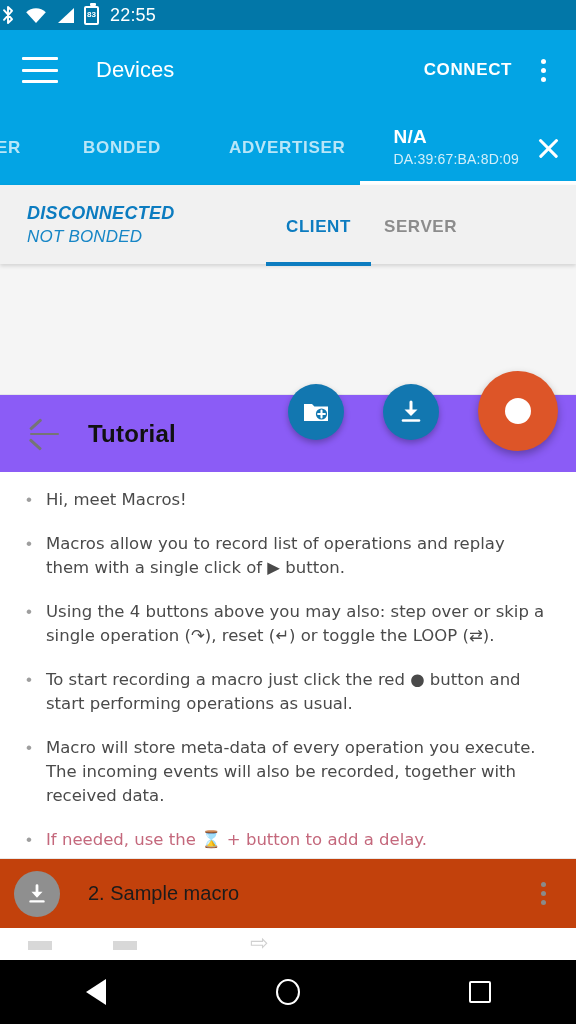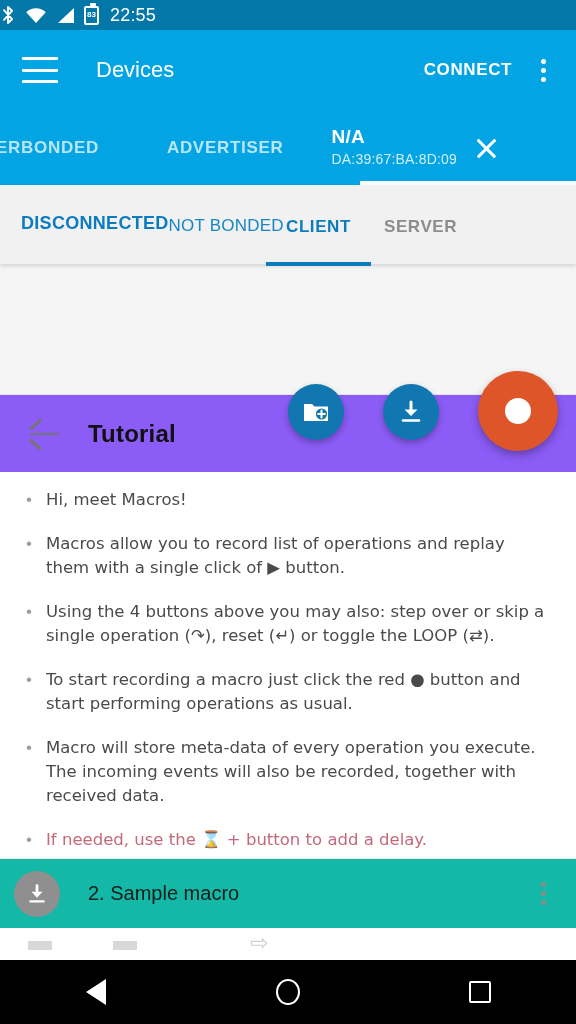--- a/index.html
+++ b/index.html
@@ -49,21 +49,21 @@
   .tabstrip {
     height:75px; background:#03a4e4; position:relative;
     display:flex; align-items:center; overflow:hidden;
   }
   .tab {
     color:rgba(255,255,255,.72); font-size:17px; font-weight:700;
     letter-spacing:.7px; white-space:nowrap; cursor:pointer;
     display:flex; align-items:center; height:100%;
   }
   .tab.t-scanner { padding-left:0; margin-left:-4px; }
-  .tab.t-bonded  { }
+  .tab.t-bonded  { margin-left:62px; }
   .tab.t-adv     { margin-left:68px; }
   .tab-active {
     margin-left:48px; display:flex; align-items:center; height:100%;
     color:#fff; cursor:pointer;
   }
   .tab-active .ta-text { display:flex; flex-direction:column; justify-content:center; }
   .ta-title { font-size:19px; font-weight:700; letter-spacing:.3px; line-height:1.15; }
   .ta-sub   { font-size:14px; font-weight:400; color:rgba(255,255,255,.82);
               letter-spacing:.2px; line-height:1.25; margin-top:3px;text-align:center; }
   .tab-close {
@@ -77,21 +77,21 @@
   .tab-close::after  { transform:rotate(-45deg); }
   .tab-indicator {
     position:absolute; bottom:0; left:360px; right:0; height:4px; background:#fff;
   }
 
   
   .subheader {
     height:79px; background:#f1f1f1; display:flex; align-items:center;
     position:relative; box-shadow:0 2px 4px rgba(0,0,0,.14);
   }
-  .conn-state { padding-left:21px; display:flex; flex-direction:row; }
+  .conn-state { padding-left:27px; display:flex; flex-direction:column;font-style:italic; }
   .conn-main { color:#0c7cc0; font-size:18px; font-weight:700; letter-spacing:.3px; }
   .conn-sub  { color:#1786c6; font-size:17px; font-weight:400; letter-spacing:.2px; margin-top:3px; }
   .cs-tabs { position:absolute; left:286px; top:2px; height:100%; display:flex; align-items:center; }
   .cs-tab { font-size:17px; font-weight:700; letter-spacing:.6px; height:100%;
             display:flex; align-items:center; cursor:pointer; }
   .cs-tab.client { color:#0c7cc0; position:relative; }
   .cs-tab.client::after {
     content:""; position:absolute; bottom:0; left:-20px; right:-20px;
     height:4px; background:#0c7cc0;
   }
@@ -145,21 +145,21 @@
     text-align:left; padding-left:2px;
   }
   .tut-text {
     color:#4a4a4a; font-size:16.5px; line-height:24px; flex:1; letter-spacing:0;
   }
   .glyph { font-family:"DejaVu Sans", sans-serif; }
   .glyph-hourglass { color:#c4687c; }
 
   
   .macro-row {
-    height:70px; background:#14b8a6; display:flex; align-items:center;
+    height:70px; background:#c2410c; display:flex; align-items:center;
     border-top:1px solid #e8e8e8; position:relative;
   }
   .macro-avatar {
     margin-left:14px; width:46px; height:46px; border-radius:50%;
     background:#8f8f8f; display:flex; align-items:center; justify-content:center;
     flex:none;
   }
   .macro-label { margin-left:28px; font-size:20px; color:#1b1b1b; flex:1; }
   .macro-more {
     margin-right:20px; width:26px; height:30px; display:flex; flex-direction:column;

